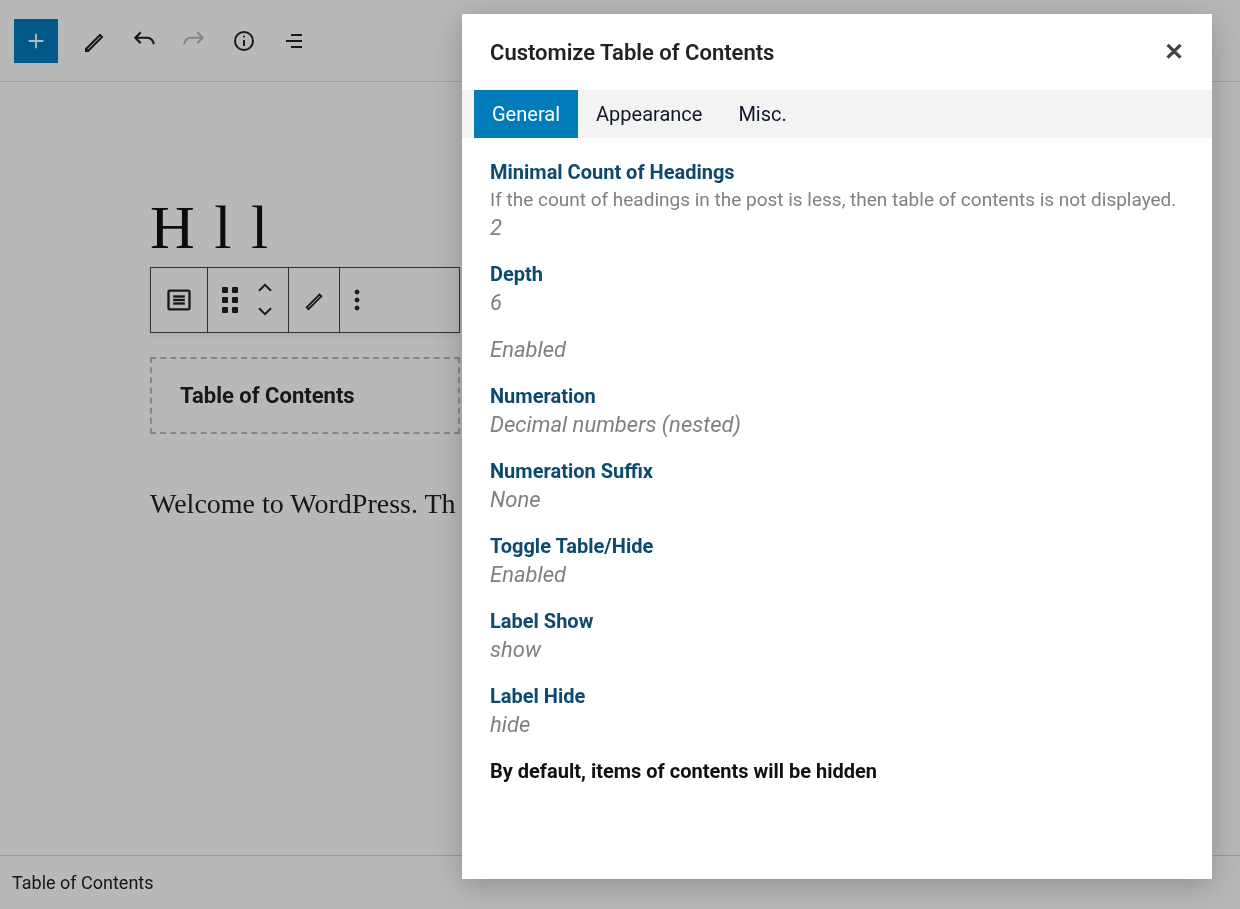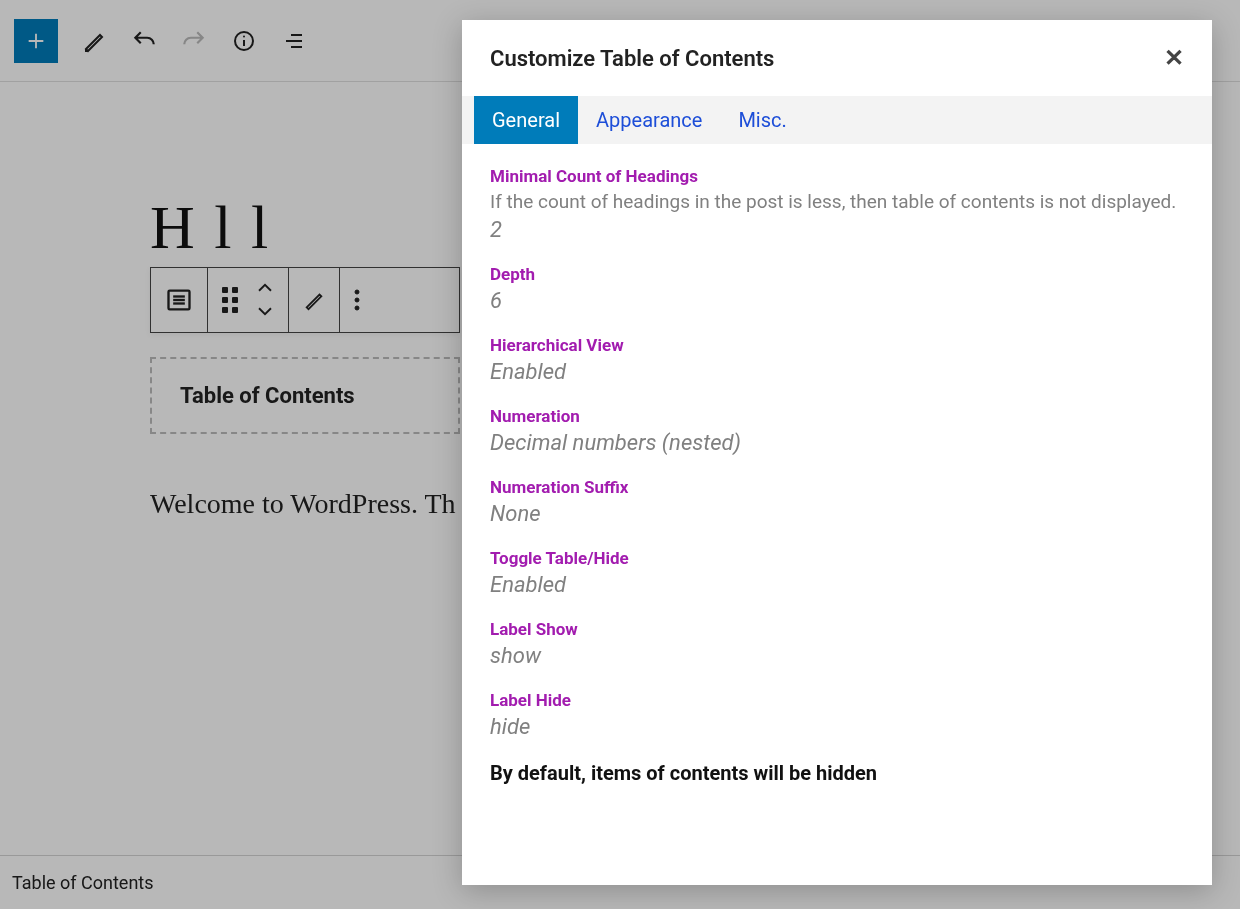--- a/index.html
+++ b/index.html
@@ -28,32 +28,32 @@
 
   .toc-placeholder { margin-top:24px; border:2px dashed #bbb; padding:24px 28px; font-size:22px; font-weight:700; color:#222; width:310px; }
 
   .body-text { margin-top:54px; font-family:"Times New Roman", serif; font-size:28px; color:#222; }
 
   
   .breadcrumb { height:54px; border-top:1px solid #d5d5d5; display:flex; align-items:center; padding-left:12px; font-size:18px; color:#222; }
 
   
   .dimmer { position:absolute; inset:0; background:rgba(0,0,0,.28); }
-  .modal { position:absolute; top:20px; left:462px; width:750px; height:865px; background:#fff; box-shadow:0 6px 28px rgba(0,0,0,.23); }
+  .modal { position:absolute; top:14px; left:462px; width:750px; height:865px; background:#fff; box-shadow:0 6px 28px rgba(0,0,0,.23); }
   .modal-header { display:flex; align-items:center; justify-content:space-between; padding:24px 28px 24px 28px; }
   .modal-title { font-size:22px; font-weight:600; color:#222; }
   .modal-close { font-size:24px; font-weight:700; color:#444; cursor:pointer; }
 
   .modal-tabs { background:#f3f3f3; display:flex; padding-left:12px; gap:0; }
-  .modal-tab { padding:12px 18px; font-size:20px; color:#1d4ed8; cursor:pointer; }
+  .modal-tab { padding:12px 18px; font-size:20px; color:#0f172a; cursor:pointer; }
   .modal-tab.active { background:#007cba; color:#fff; }
 
   .modal-body { padding:22px 28px 0 28px; overflow:hidden; height:calc(100% - 75px - 48px); }
   .setting { margin-bottom:22px; }
-  .setting-label { font-size:17px; font-weight:700; color:#a21caf; }
+  .setting-label { font-size:20px; font-weight:700; color:#0c4a6e; }
   .setting-desc  { font-size:19px; color:#808080; margin-top:4px; }
   .setting-value { font-size:22px; font-style:italic; color:#808080; margin-top:4px; }
   .truncated-line { font-size:20px; font-weight:700; color:#111; margin-top:2px; }
 
 </style>
 </head>
 <body>
 
 <div class="editor-topbar">
   <div class="add-block-btn">
@@ -163,21 +163,20 @@
     <div class="setting">
       <div class="setting-label">Minimal Count of Headings</div>
       <div class="setting-desc">If the count of headings in the post is less, then table of contents is not displayed.</div>
       <div class="setting-value">2</div>
     </div>
     <div class="setting">
       <div class="setting-label">Depth</div>
       <div class="setting-value">6</div>
     </div>
     <div class="setting">
-      <div class="setting-label">Hierarchical View</div>
       <div class="setting-value">Enabled</div>
     </div>
     <div class="setting">
       <div class="setting-label">Numeration</div>
       <div class="setting-value">Decimal numbers (nested)</div>
     </div>
     <div class="setting">
       <div class="setting-label">Numeration Suffix</div>
       <div class="setting-value">None</div>
     </div>

